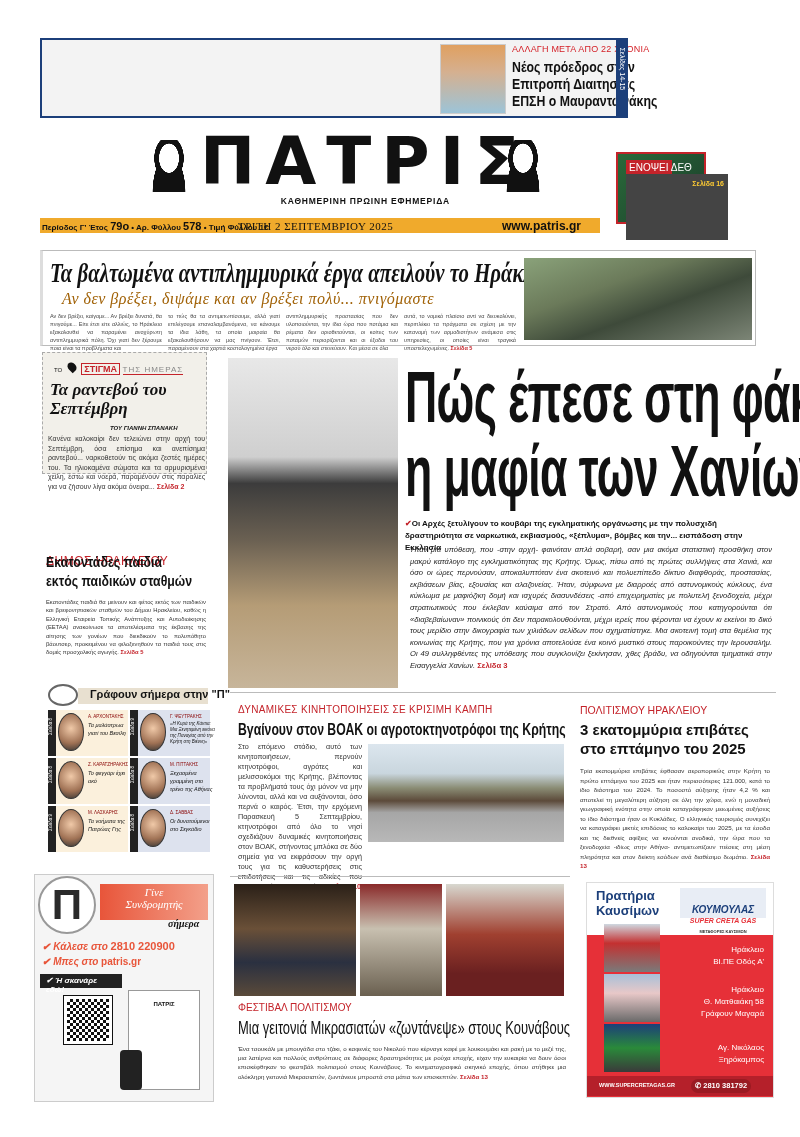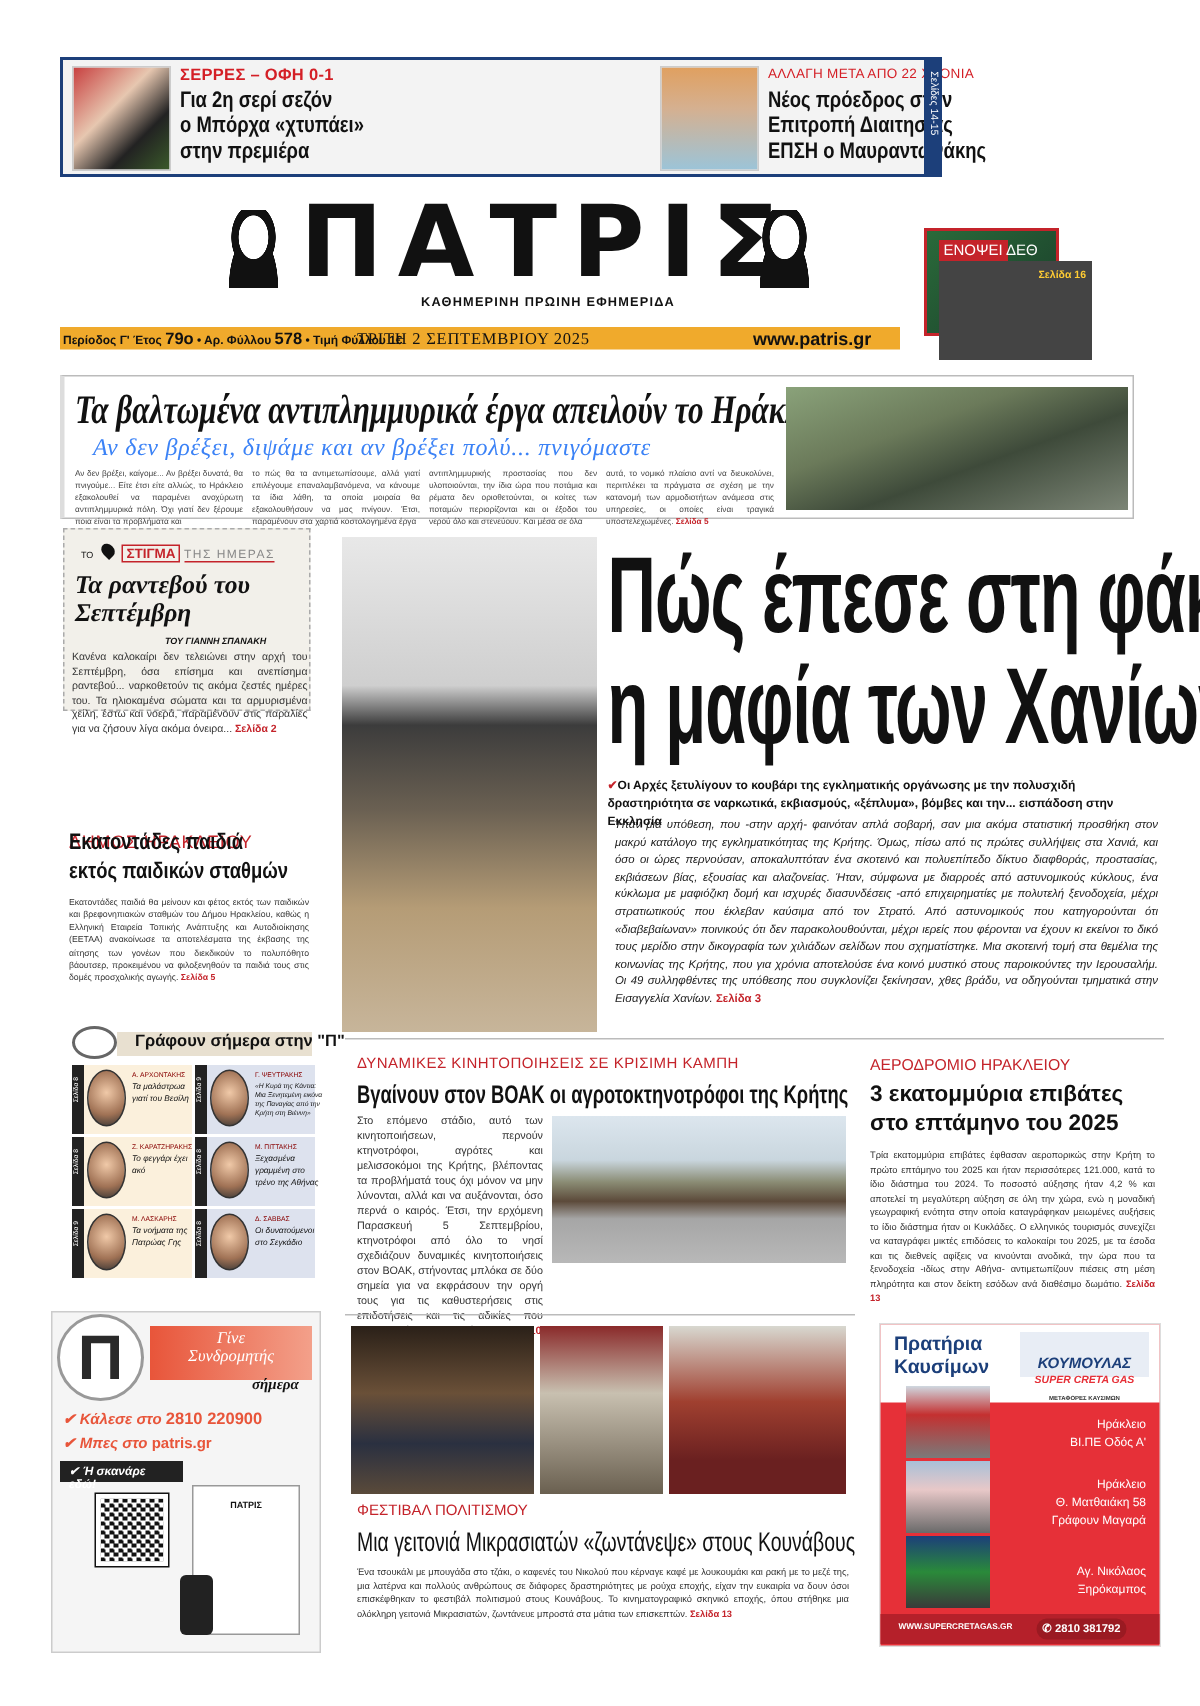--- a/index.html
+++ b/index.html
@@ -22,21 +22,21 @@
 #ybar .l b{font-size:11px}
 #ybar .c{position:absolute;left:198px;top:2px;font-family:"Liberation Serif",serif;font-size:11px;letter-spacing:.5px}
 #ybar .r{position:absolute;left:462px;top:1px;font-size:12px;font-weight:bold}
 #pasok-img{left:616px;top:152px;width:90px;height:72px;background:linear-gradient(135deg,#2a6a3a,#1a3d2a);border:2px solid #c4232a}
 #pasok-kick{left:626px;top:160px;width:46px;height:16px;background:#c4232a;color:#fff;font-size:10px;padding:2px 3px;white-space:nowrap}
 #pasok-box{left:626px;top:174px;width:102px;height:66px;background:#444;color:#fff;padding:4px 4px;font-size:9px;font-style:italic;font-weight:bold;line-height:11px;font-family:"Liberation Serif",serif}
 #pasok-box .pg{display:block;text-align:right;color:#f2a;font-style:normal;font-family:"Liberation Sans",sans-serif;font-size:7px;color:#ffcc33}
 
 #flood{left:40px;top:250px;width:716px;height:96px;border:1px solid #bbb;border-left:3px solid #ddd}
 #flood-h{left:50px;top:258px;font-size:27px;font-style:italic;font-weight:bold;white-space:nowrap;transform:scaleX(.77);transform-origin:left top;font-family:"Liberation Serif",serif}
-#flood-s{left:62px;top:290px;font-size:16px;font-style:italic;color:#3b82f6;white-space:nowrap;font-family:"Liberation Serif",serif;letter-spacing:.5px}
+#flood-s{left:62px;top:290px;font-size:16px;font-style:italic;color:#a16207;white-space:nowrap;font-family:"Liberation Serif",serif;letter-spacing:.5px}
 .fcol{position:absolute;top:312px;width:112px;font-size:5.5px;line-height:8px;color:#444;text-align:justify}
 #flood-img{left:524px;top:258px;width:228px;height:82px;background:linear-gradient(160deg,#8aa27a 0%,#6b7a5a 35%,#3e4a3a 60%,#7c8576 100%)}
 
 #stigma{left:42px;top:352px;width:165px;height:122px;border:1px dashed #aaa;background:#f2f0ea}
 #stg-head{left:54px;top:362px;font-size:9px;white-space:nowrap}
 #stg-title{left:50px;top:380px;font-size:17px;font-style:italic;font-weight:bold;line-height:19px;font-family:"Liberation Serif",serif}
 #stg-auth{left:110px;top:425px;font-size:6px;font-style:italic;font-weight:bold;white-space:nowrap}
 #stg-text{left:48px;top:434px;width:157px;font-size:7px;line-height:9.6px;color:#333;text-align:justify}
 .redpg{color:#c4232a;font-weight:bold}
 
@@ -92,29 +92,20 @@
 .gloc{position:absolute;right:36px;text-align:right;color:#fff;font-size:8px;line-height:12px}
 #gas-foot{left:587px;top:1076px;width:186px;height:20px;background:#b5202a;color:#fff}
 #gas-url{position:absolute;left:12px;top:6px;font-size:5.5px;font-weight:bold}
 #gas-phone{position:absolute;left:104px;top:3px;width:60px;height:14px;border-radius:7px;background:#9a1a22;font-size:7.5px;font-weight:bold;text-align:center;line-height:14px}
 .rule{position:absolute;height:1px;background:#bbb}
 </style>
 </head>
 <body>
 
 <div id="teasers" class="abs">
-  <div class="teaser" style="left:6px;width:190px">
-    <div class="timg" style="left:0;background:linear-gradient(135deg,#c84040,#e7c7b0 40%,#222 70%,#3a5a2a)"></div>
-    <div class="tkick" style="left:72px;top:0">ΣΕΡΡΕΣ – ΟΦΗ 0-1</div>
-    <div class="thead" style="left:72px;top:14px">
-      <div>Για 2η σερί σεζόν</div>
-        <div>ο Μπόρχα «χτυπάει»</div>
-        <div>στην πρεμιέρα</div>
-    </div>
-  </div>
   <div class="teaser" style="left:398px;width:180px">
     <div class="timg" style="left:0;background:linear-gradient(180deg,#e0a060,#d5b090 40%,#9cc4d8)"></div>
     <div class="tkick" style="left:72px;top:0;font-size:9px;font-weight:normal">ΑΛΛΑΓΗ ΜΕΤΑ ΑΠΟ 22 ΧΡΟΝΙΑ</div>
     <div class="thead" style="left:72px;top:14px">
       <div>Νέος πρόεδρος στην</div>
         <div>Επιτροπή Διαιτησίας</div>
         <div>ΕΠΣΗ ο Μαυραντωνάκης</div>
     </div>
   </div>
 </div>
@@ -230,21 +221,21 @@
   </div>
 <div id="main-sub" class="abs"><span class="tick">✔</span><span>Οι Αρχές ξετυλίγουν το κουβάρι της εγκληματικής οργάνωσης με την πολυσχιδή δραστηριότητα σε ναρκωτικά, εκβιασμούς, «ξέπλυμα», βόμβες και την... εισπάδοση στην Εκκλησία</span></div>
 <div id="main-txt" class="abs"><span>Ήταν μια υπόθεση, που -στην αρχή- φαινόταν απλά σοβαρή, σαν μια ακόμα στατιστική προσθήκη στον μακρύ κατάλογο της εγκληματικότητας της Κρήτης. Όμως, πίσω από τις πρώτες συλλήψεις στα Χανιά, και όσο οι ώρες περνούσαν, αποκαλυπτόταν ένα σκοτεινό και πολυεπίπεδο δίκτυο διαφθοράς, προστασίας, εκβιάσεων βίας, εξουσίας και αλαζονείας. Ήταν, σύμφωνα με διαρροές από αστυνομικούς κύκλους, ένα κύκλωμα με μαφιόζικη δομή και ισχυρές διασυνδέσεις -από επιχειρηματίες με πολυτελή ξενοδοχεία, μέχρι στρατιωτικούς που έκλεβαν καύσιμα από τον Στρατό. Από αστυνομικούς που κατηγορούνται ότι «διαβεβαίωναν» ποινικούς ότι δεν παρακολουθούνται, μέχρι ιερείς που φέρονται να έχουν κι εκείνοι το δικό τους μερίδιο στην δικογραφία των χιλιάδων σελίδων που σχηματίστηκε. Μια σκοτεινή τομή στα θεμέλια της κοινωνίας της Κρήτης, που για χρόνια αποτελούσε ένα κοινό μυστικό στους παροικούντες την Ιερουσαλήμ. Οι 49 συλληφθέντες της υπόθεσης που συγκλονίζει ξεκίνησαν, χθες βράδυ, να οδηγούνται τμηματικά στην Εισαγγελία Χανίων.</span> <span class="redpg" style="font-style:normal">Σελίδα 3</span></div>
 <div class="rule" style="left:230px;top:692px;width:546px"></div>
 
 <div id="boak-k" class="abs">ΔΥΝΑΜΙΚΕΣ ΚΙΝΗΤΟΠΟΙΗΣΕΙΣ ΣΕ ΚΡΙΣΙΜΗ ΚΑΜΠΗ</div>
 <div id="boak-h" class="abs">Βγαίνουν στον ΒΟΑΚ οι αγροτοκτηνοτρόφοι της Κρήτης</div>
 <div id="boak-t" class="abs"><span>Στο επόμενο στάδιο, αυτό των κινητοποιήσεων, περνούν κτηνοτρόφοι, αγρότες και μελισσοκόμοι της Κρήτης, βλέποντας τα προβλήματά τους όχι μόνον να μην λύνονται, αλλά και να αυξάνονται, όσο περνά ο καιρός. Έτσι, την ερχόμενη Παρασκευή 5 Σεπτεμβρίου, κτηνοτρόφοι από όλο το νησί σχεδιάζουν δυναμικές κινητοποιήσεις στον ΒΟΑΚ, στήνοντας μπλόκα σε δύο σημεία για να εκφράσουν την οργή τους για τις καθυστερήσεις στις επιδοτήσεις και τις αδικίες που αντιμετωπίζουν στον κλάδο.</span> <span class="redpg">Σελίδα 10</span></div>
 <div id="boak-img" class="abs"></div>
 
-<div id="air-k" class="abs">ΑΕΡΟΔΡΟΜΙΟ ΗΡΑΚΛΕΙΟΥ</div>
+<div id="air-k" class="abs">ΠΟΛΙΤΙΣΜΟΥ ΗΡΑΚΛΕΙΟΥ</div>
 <div id="air-h" class="abs">
     <div>3 εκατομμύρια επιβάτες</div>
     <div>στο επτάμηνο του 2025</div>
   </div>
 <div id="air-t" class="abs"><span>Τρία εκατομμύρια επιβάτες έφθασαν αεροπορικώς στην Κρήτη το πρώτο επτάμηνο του 2025 και ήταν περισσότερες 121.000, κατά το ίδιο διάστημα του 2024. Το ποσοστό αύξησης ήταν 4,2 % και αποτελεί τη μεγαλύτερη αύξηση σε όλη την χώρα, ενώ η μοναδική γεωγραφική ενότητα στην οποία καταγράφηκαν μειωμένες αυξήσεις το ίδιο διάστημα ήταν οι Κυκλάδες. Ο ελληνικός τουρισμός συνεχίζει να καταγράφει μικτές επιδόσεις το καλοκαίρι του 2025, με τα έσοδα και τις διεθνείς αφίξεις να κινούνται ανοδικά, την ώρα που τα ξενοδοχεία -ιδίως στην Αθήνα- αντιμετωπίζουν πιέσεις στη μέση πληρότητα και στον δείκτη εσόδων ανά διαθέσιμο δωμάτιο.</span> <span class="redpg">Σελίδα 13</span></div>
 
 <div class="rule" style="left:230px;top:876px;width:340px"></div>
 
 <div id="fest-imgs" class="abs">
   <div class="fimg" style="left:0;width:122px;background:linear-gradient(180deg,#2a2018,#6a5038 40%,#2a3040 70%,#5a4a3a)"></div>

